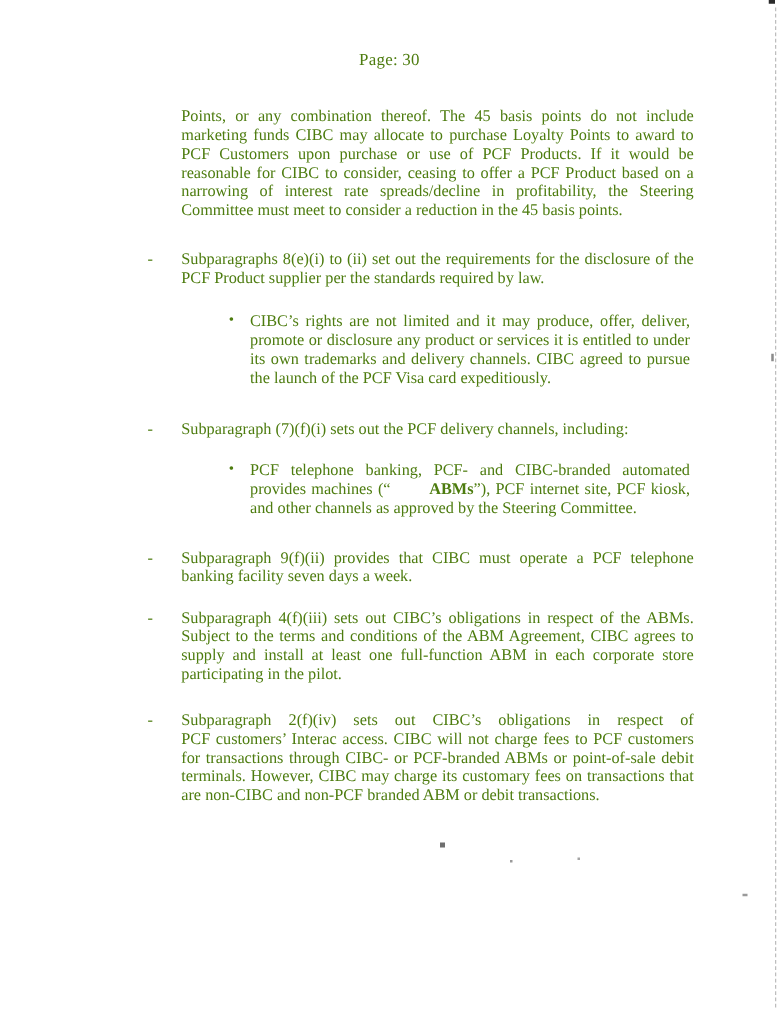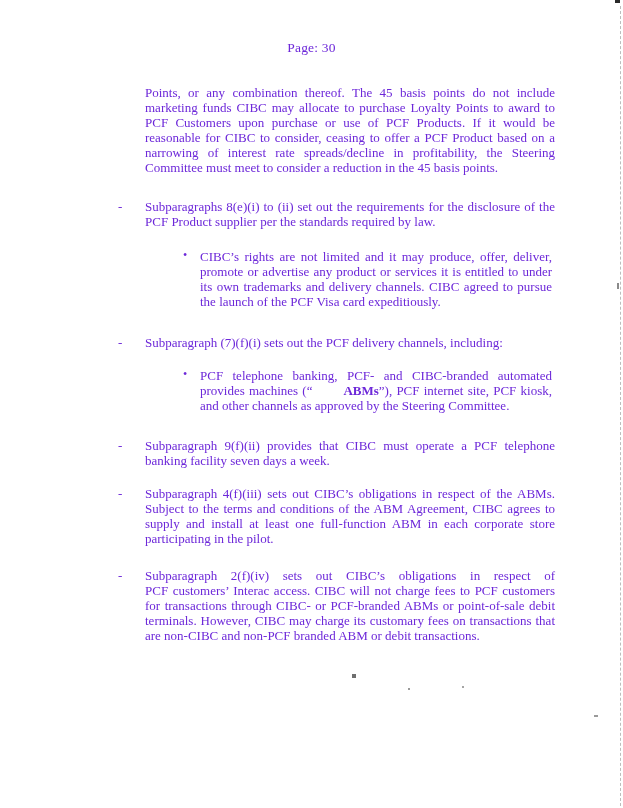--- a/index.html
+++ b/index.html
@@ -9,21 +9,21 @@
     height: 808px;
     background: #ffffff;
     overflow: hidden;
   }
   .page {
     position: relative;
     width: 623px;
     height: 808px;
     background: #ffffff;
     font-family: "Liberation Serif", "DejaVu Serif", serif;
-    color: #6d28d9;
+    color: #4d7c0f;
   }
   .page-header {
     position: absolute;
     top: 40px;
     left: 0;
     width: 100%;
     text-align: center;
     font-size: 13.5px;
     line-height: 16px;
     letter-spacing: 0.2px;
@@ -96,21 +96,21 @@
 
     <p class="para">Points, or any combination thereof. The 45 basis points do not include marketing funds CIBC may allocate to purchase Loyalty Points to award to PCF Customers upon purchase or use of PCF Products. If it would be reasonable for CIBC to consider, ceasing to offer a PCF Product based on a narrowing of interest rate spreads/decline in profitability, the Steering Committee must meet to consider a reduction in the 45 basis points.</p>
 
     <div class="item dash-item" style="margin-top:24px">
       <span class="marker">-</span>
       <p class="item-text">Subparagraphs 8(e)(i) to (ii) set out the requirements for the disclosure of the PCF Product supplier per the standards required by law.</p>
     </div>
 
     <div class="item bullet-item" style="margin-top:20px">
       <span class="marker">•</span>
-      <p class="item-text">CIBC’s rights are not limited and it may produce, offer, deliver, promote or advertise any product or services it is entitled to under its own trademarks and delivery channels. CIBC agreed to pursue the launch of the PCF Visa card expeditiously.</p>
+      <p class="item-text">CIBC’s rights are not limited and it may produce, offer, deliver, promote or disclosure any product or services it is entitled to under its own trademarks and delivery channels. CIBC agreed to pursue the launch of the PCF Visa card expeditiously.</p>
     </div>
 
     <div class="item dash-item" style="margin-top:26px">
       <span class="marker">-</span>
       <p class="item-text">Subparagraph (7)(f)(i) sets out the PCF delivery channels, including:</p>
     </div>
 
     <div class="item bullet-item" style="margin-top:18px">
       <span class="marker">•</span>
       <p class="item-text"><span>PCF telephone banking, PCF- and CIBC-branded automated provides machines (“</span><span class="bold">ABMs</span><span>”), PCF internet site, PCF kiosk, and other channels as approved by the Steering Committee.</span></p>

